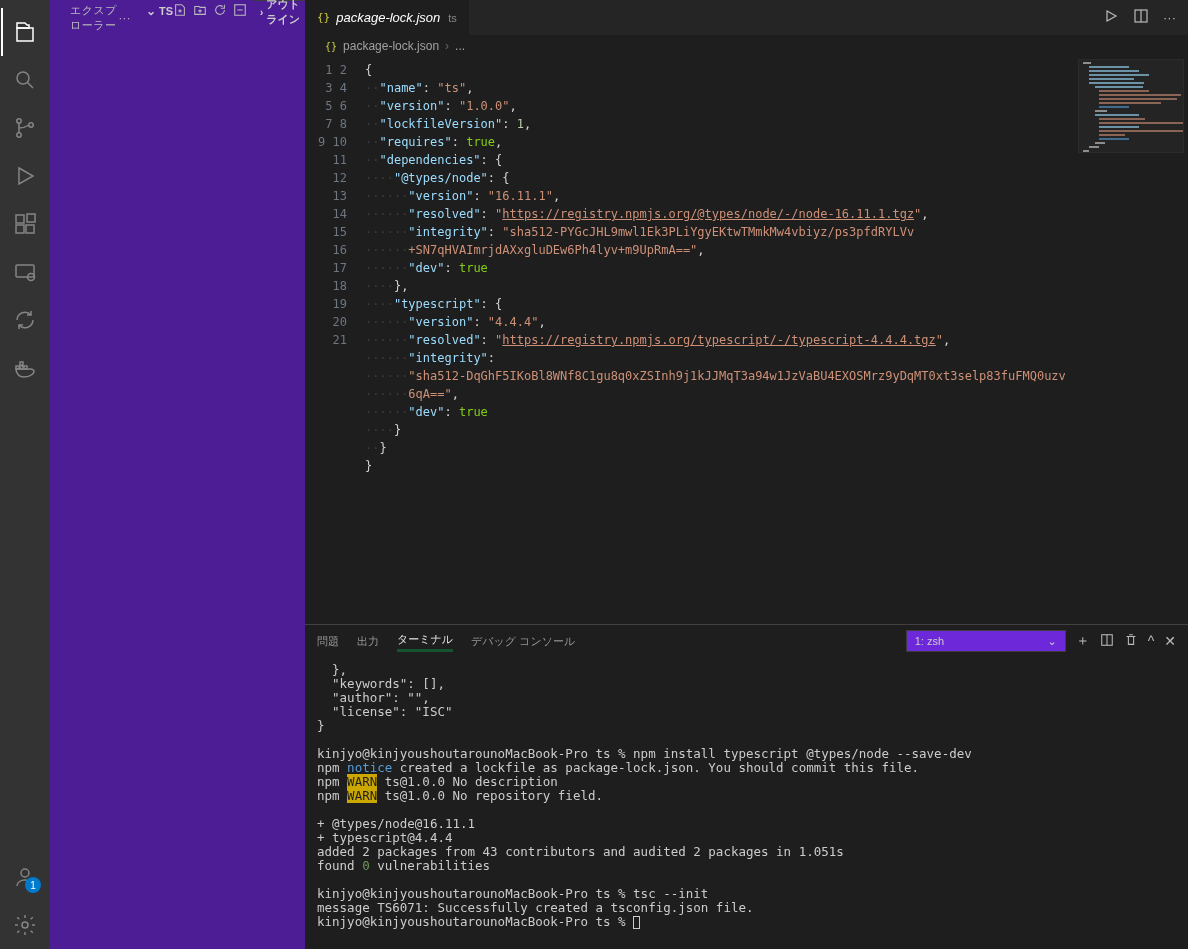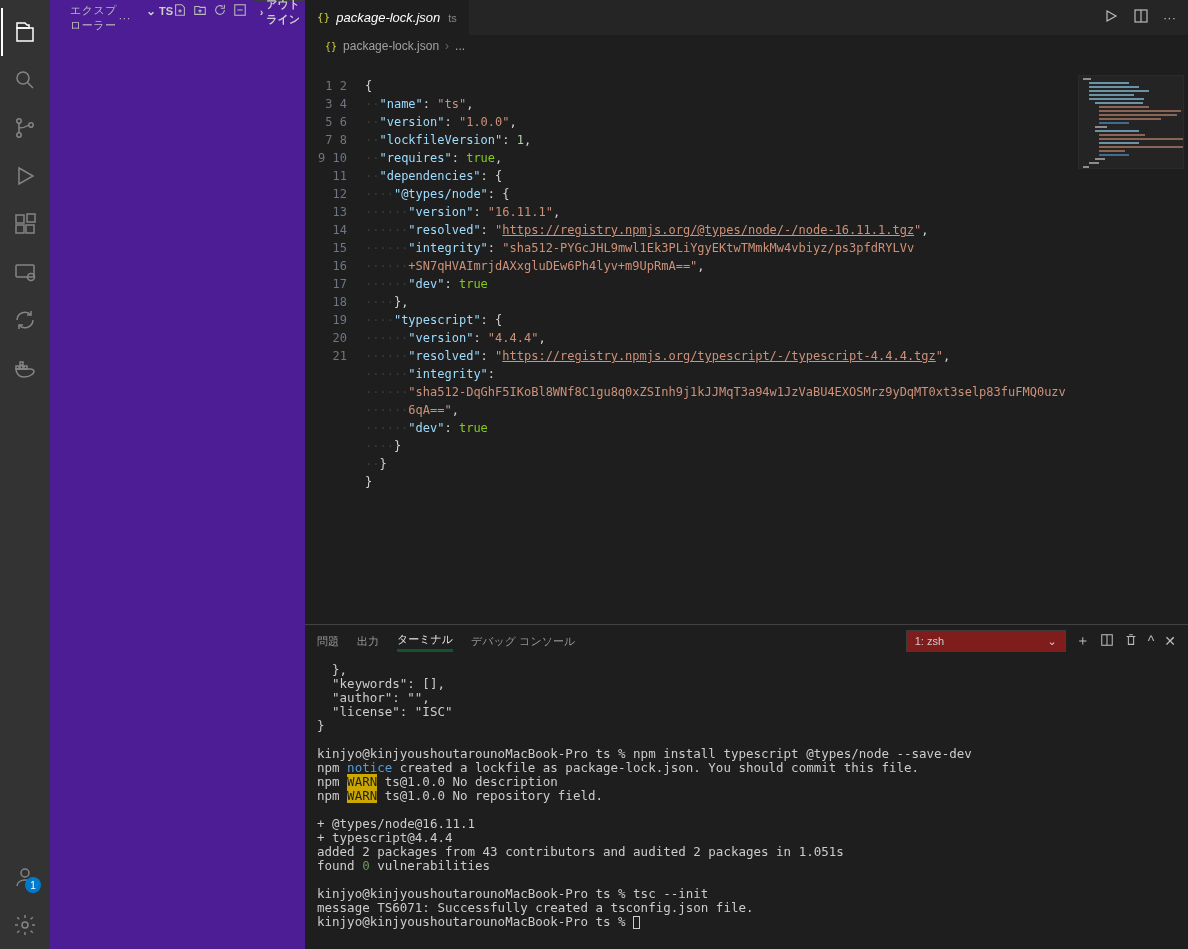--- a/index.html
+++ b/index.html
@@ -86,21 +86,21 @@
 .tabs-actions span { cursor: pointer; }
 
 .breadcrumb {
   height: 22px; background: #1e1e1e; display: flex; align-items: center;
   padding-left: 20px; gap: 6px; font-size: 12px; color: #a0a0a0;
   border-bottom: 0px solid #1e1e1e;
 }
 .breadcrumb .file-icon-json { font-size: 10px; }
 .breadcrumb .sep { color: #666; }
 
-.editor-wrap { flex: 1; display: flex; position: relative; overflow: hidden; margin-top: 16px; }
+.editor-wrap { flex: 1; display: flex; position: relative; overflow: hidden; }
 .gutter {
   width: 60px; text-align: right; padding-right: 18px; padding-left: 6px;
   color: #6e7681; font-family: Menlo, monospace; font-size: 12px;
   line-height: 18px; padding-top: 4px; background: #1e1e1e;
 }
 .code {
   flex: 1; font-family: Menlo, monospace; font-size: 12px; line-height: 18px;
   padding-top: 4px; white-space: pre; color: #d4d4d4; overflow: hidden;
 }
 .minimap {
@@ -125,21 +125,21 @@
 
 .panel { height: 325px; background: #1e1e1e; border-top: 1px solid #414141; display: flex; flex-direction: column; }
 .panel-tabs {
   height: 32px; display: flex; align-items: center; gap: 18px; padding: 0 12px;
   font-size: 11px; color: #969696;
 }
 .panel-tab { cursor: pointer; padding: 2px 0; }
 .panel-tab.active { color: #e7e7e7; border-bottom: 3px solid #14532d; }
 .panel-right { margin-left: auto; display: flex; align-items: center; gap: 10px; }
 .term-picker {
-  background: #7f1d1d; border: 1px solid #3c3c3c; color: #ccc;
+  background: #6d28d9; border: 1px solid #3c3c3c; color: #ccc;
   height: 22px; width: 160px; padding: 0 8px; font-size: 11px;
   display: flex; align-items: center; justify-content: space-between; cursor: pointer;
 }
 .panel-icon { color: #bbb; cursor: pointer; font-size: 14px; }
 
 .terminal {
   flex: 1; padding: 6px 12px; font-family: Menlo, monospace; font-size: 12.5px;
   line-height: 14px; color: #cccccc; white-space: pre-wrap; overflow: hidden;
 }
 .t-notice { color: #549cd6; }

